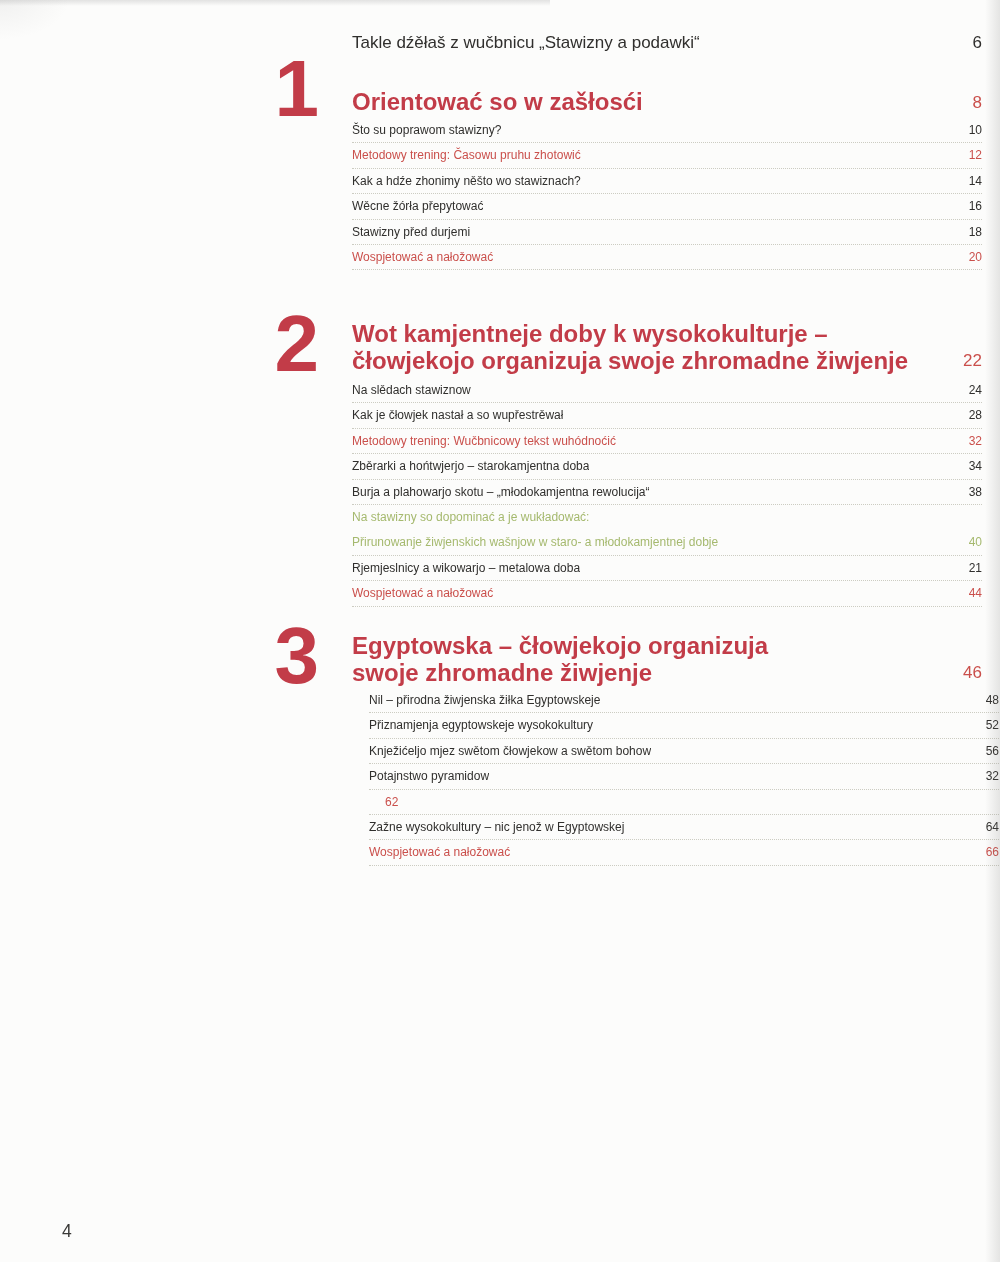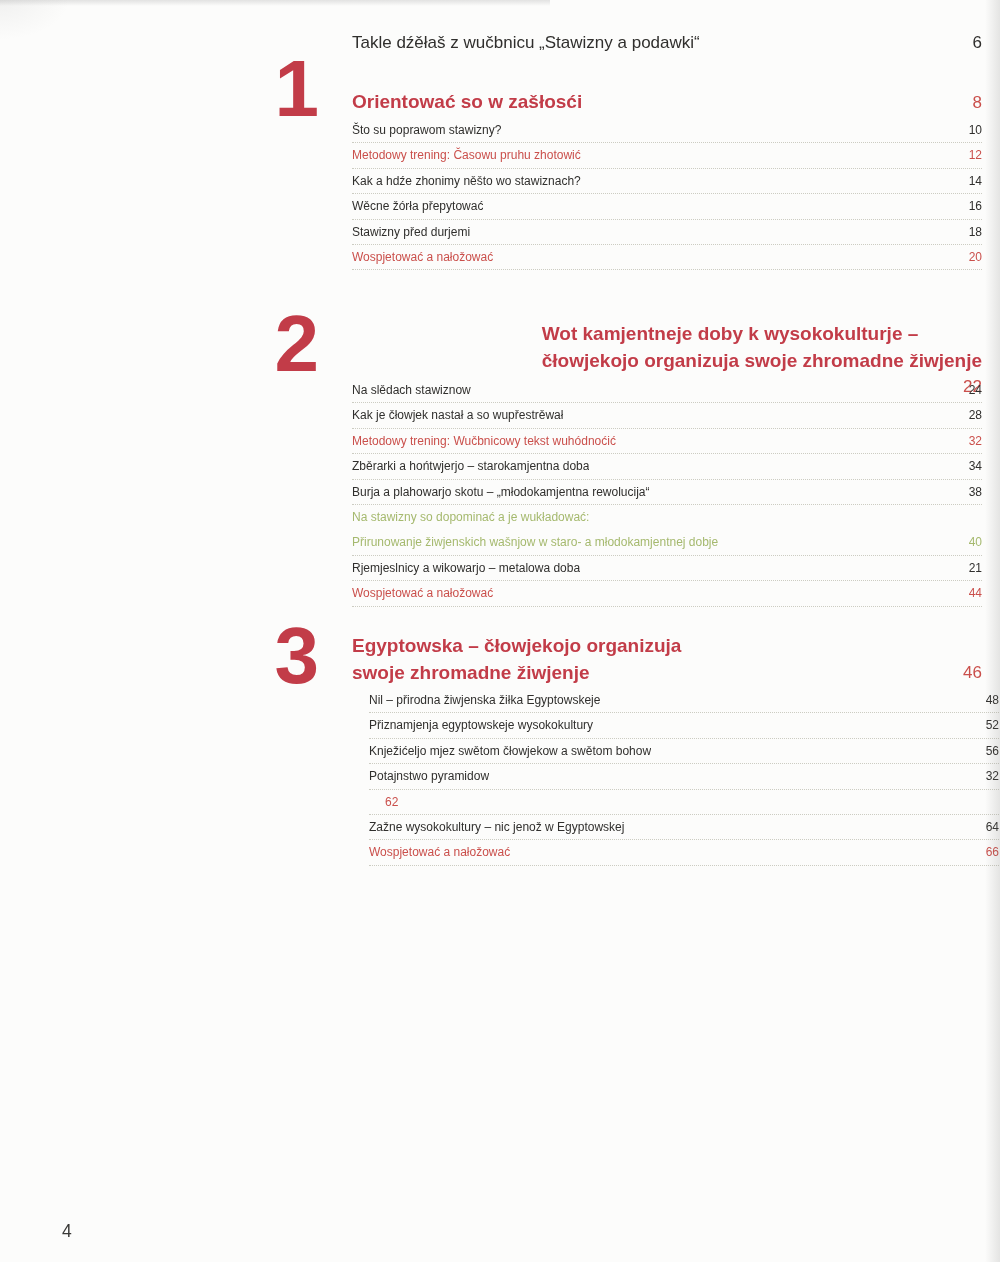--- a/index.html
+++ b/index.html
@@ -63,24 +63,24 @@
     line-height: 26px;
     color: var(--text-dark, #302f2d);
   }
 
   .sec-head {
     display: flex;
     justify-content: space-between;
     align-items: flex-end;
   }
   .head-1 { top: 89px; }
-  .head-2 { top: 321px; flex-direction: column; }
+  .head-2 { top: 321px; }
   .head-3 { top: 633px; }
   .sec-title {
-    font-size: 19px;
+    font-size: 24px;
     line-height: 26.5px;
     font-weight: bold;
     color: var(--accent-red, #c23c48);
   }
   .title-line:empty { display: none; }
   .sec-head .pg {
     font-size: 17px;
     line-height: 26px;
     font-weight: normal;
     color: var(--row-red, #ca4f4b);

